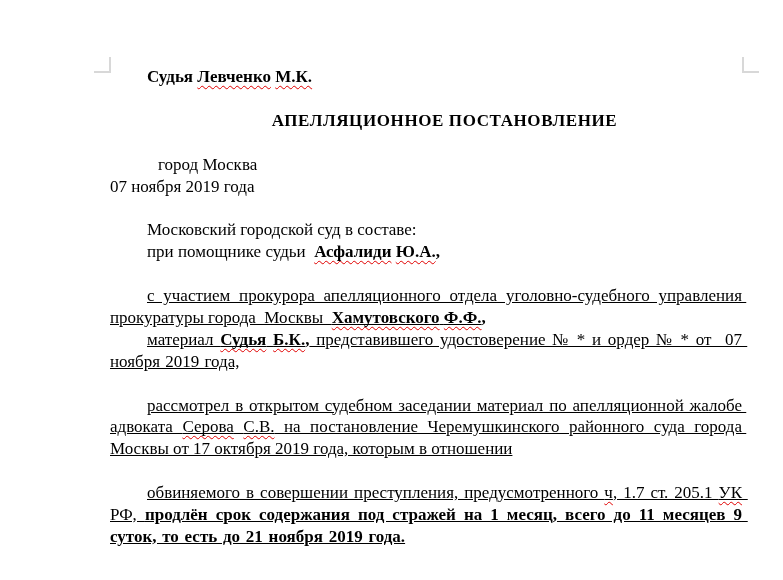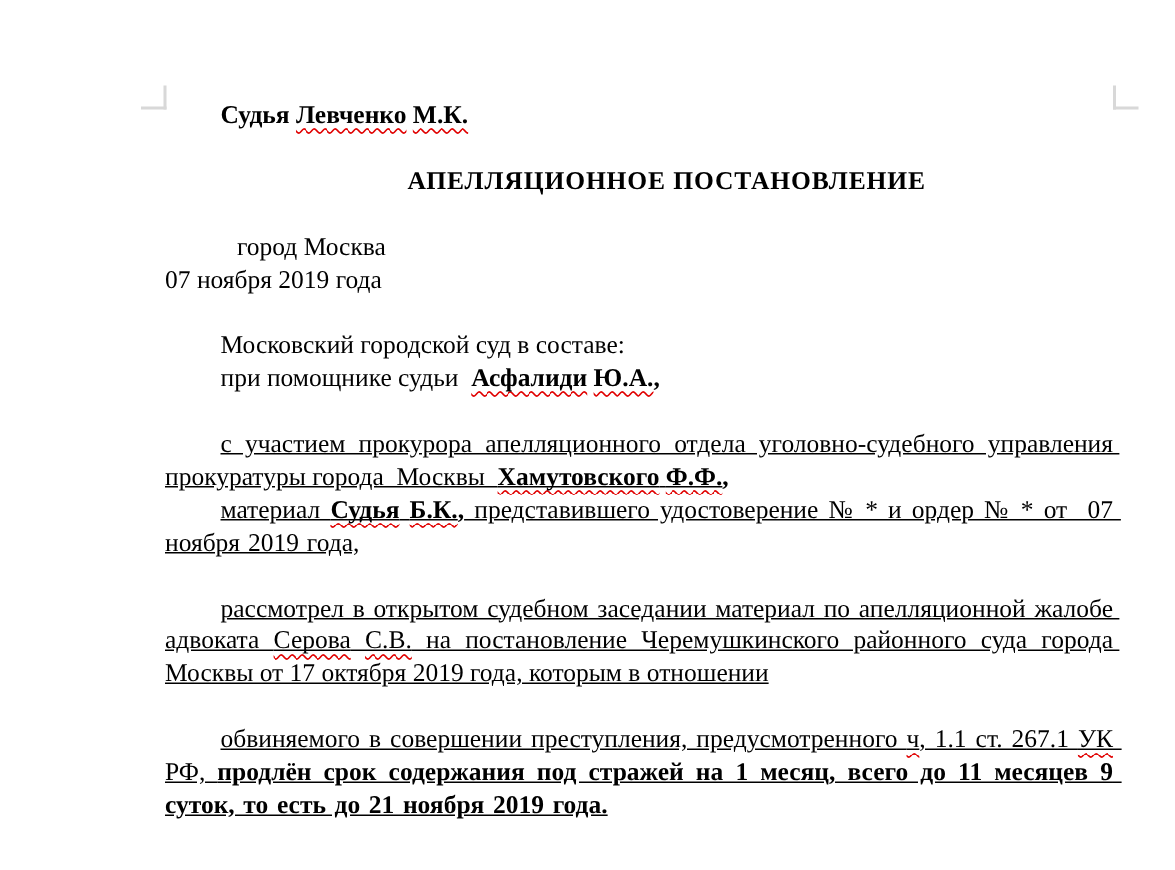--- a/index.html
+++ b/index.html
@@ -79,16 +79,16 @@
 
     <div class="ln ind j ws1"><span>материал </span><span class="b sp">Судья</span><span class="b"> </span><span class="b sp">Б.К.</span><span class="b">,</span><span> представившего удостоверение № * и ордер № * от  07 ноября 2019 года,</span></div>
 
     <div class="spacer"></div>
 
     <div class="ln ind j"><span>рассмотрел в открытом судебном заседании материал по апелляционной жалобе адвоката </span><span class="sp">Серова</span><span> </span><span class="sp">С.В.</span><span> на постановление Черемушкинского районного суда города Москвы от 17 октября 2019 года, которым в отношении</span></div>
 
     <div class="spacer"></div>
 
 
-    <div class="ln ind j ws15"><span>обвиняемого в совершении преступления, предусмотренного </span><span class="sp">ч</span><span>, 1.1 ст. 267.1 </span><span class="sp">УК</span><span> РФ, </span><span class="b">продлён срок содержания под стражей на 1 месяц, всего до 11 месяцев 9 суток, то есть до 21 ноября 2019 года.</span></div>
+    <div class="ln ind j ws15"><span>обвиняемого в совершении преступления, предусмотренного </span><span class="sp">ч</span><span>, 1.7 ст. 205.1 </span><span class="sp">УК</span><span> РФ, </span><span class="b">продлён срок содержания под стражей на 1 месяц, всего до 11 месяцев 9 суток, то есть до 21 ноября 2019 года.</span></div>
 
   </div>
 </div>
 
 </body></html>

